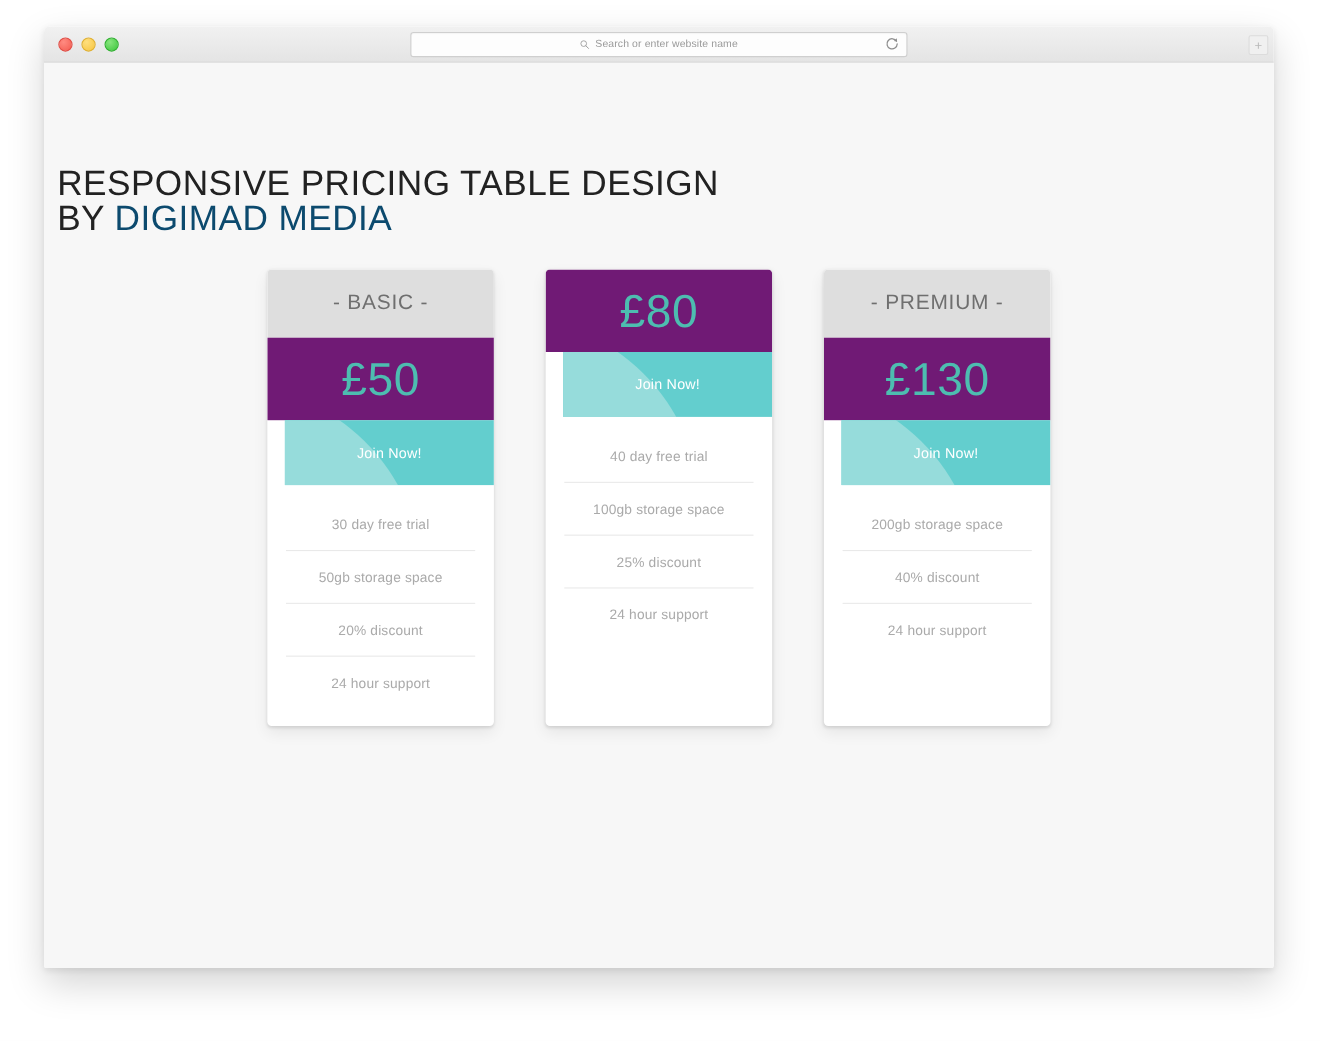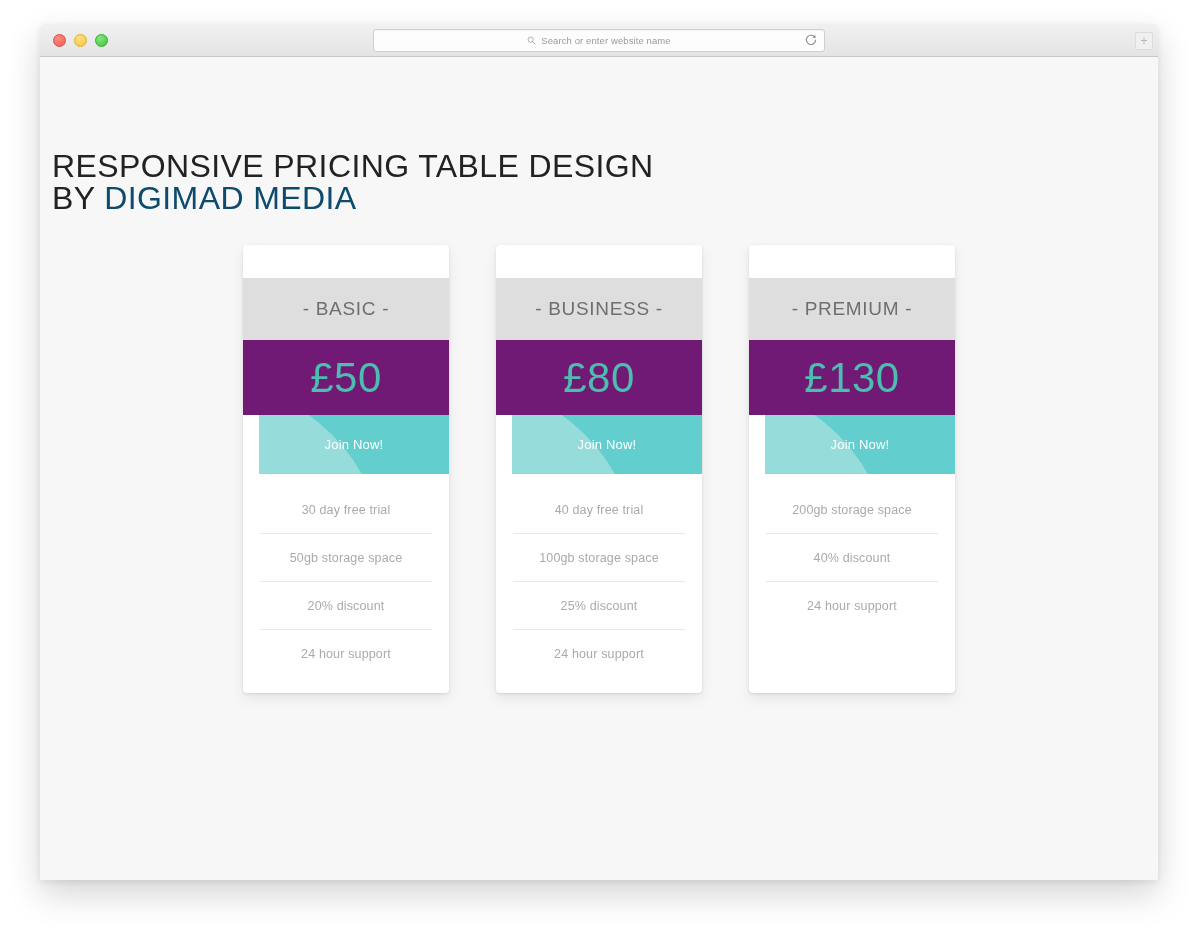--- a/index.html
+++ b/index.html
@@ -149,21 +149,20 @@
   .card-header {
     height: 62px;
     background: #dedede;
     display: flex;
     align-items: center;
     justify-content: center;
     font-size: 19px;
     color: #6f6f6f;
     letter-spacing: 0.7px;
     font-weight: 400;
-    margin-top: 33px;
   }
 
   .card-price {
     height: 75px;
     background: #701a75;
     display: flex;
     align-items: center;
     justify-content: center;
     font-size: 42px;
     color: #4dbdb0;
@@ -270,21 +269,20 @@
         </div>
         <ul class="features">
           <li>30 day free trial</li>
           <li>50gb storage space</li>
           <li>20% discount</li>
           <li>24 hour support</li>
         </ul>
       </div>
 
       <div class="card">
-        <div class="card-header">- BUSINESS -</div>
         <div class="card-price">£80</div>
         <div class="card-cta">
           <span class="cta-label">Join Now!</span>
         </div>
         <ul class="features">
           <li>40 day free trial</li>
           <li>100gb storage space</li>
           <li>25% discount</li>
           <li>24 hour support</li>
         </ul>

